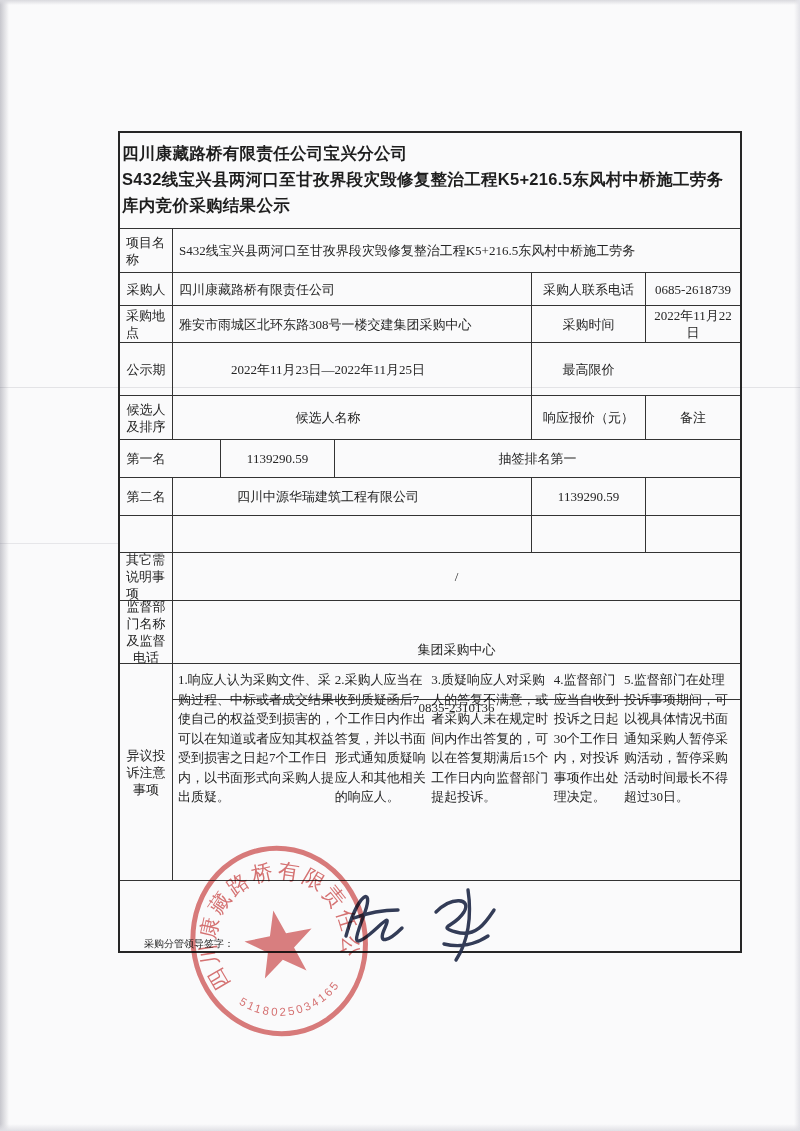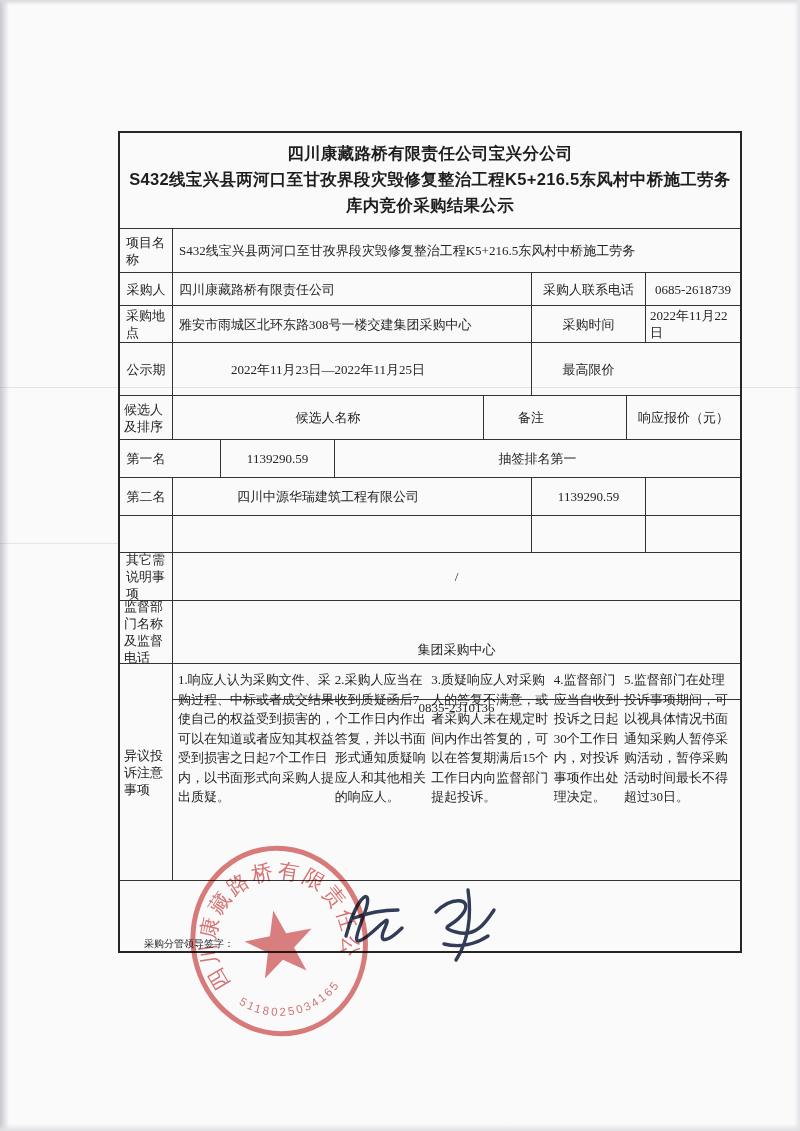--- a/index.html
+++ b/index.html
@@ -28,33 +28,33 @@
 
   
   .tbl {
     position:absolute; left:118px; top:131px; width:624px;
     border:2px solid #262626;
     font-size:13px;
   }
   .row { display:flex; border-top:1.5px solid #333; min-height:0; }
   .row:first-child { border-top:none; }
   .cell { border-left:1.5px solid #333; display:flex; align-items:center;
-          justify-content:center; padding:2px 4px;
+          justify-content:center; text-align:center; padding:2px 4px;
           line-height:17px; overflow:hidden; }
   .cell:first-child { border-left:none; }
   .c-label { width:52px; flex:none; }
   .c-main  { width:311px; flex:none; }
   .c-mid   { width:114px; flex:none;margin-left:48px; }
   .c-last  { flex:1; }
   .c-span  { flex:1; }
   .left-al { justify-content:flex-start; text-align:left; padding-left:6px; }
 
   .title-cell {
     height:95px; display:flex; flex-direction:column; justify-content:center;
-    align-items:center; padding:6px 2px 10px 2px;
+    padding:6px 2px 10px 2px;
     font-family:"Liberation Sans","DejaVu Sans",sans-serif;
     font-weight:700; font-size:16.5px; line-height:26px; color:#1e1e1e;
     letter-spacing:.3px; white-space:nowrap;
   }
 
   .sup-col { flex:1; display:flex; flex-direction:column; }
   .sup-sub { flex:1; display:flex; align-items:center; justify-content:center;margin-top:40px; }
   .sup-sub + .sup-sub { border-top:1.5px solid #333; }
 
   .objection-cell { flex:1; border-left:1.5px solid #333; display:flex;
@@ -113,22 +113,22 @@
 
   <div class="row" style="height:53px">
     <div class="cell c-label">公示期</div>
     <div class="cell c-main">2022年11月23日—2022年11月25日</div>
     <div class="cell c-mid">最高限价</div>
   </div>
 
   <div class="row" style="height:44px">
     <div class="cell c-label">候选人及排序</div>
     <div class="cell c-main">候选人名称</div>
+    <div class="cell c-mid">响应报价（元）</div>
     <div class="cell c-last">备注</div>
-    <div class="cell c-mid">响应报价（元）</div>
   </div>
 
   <div class="row" style="height:38px">
     <div class="cell c-label">第一名</div>
     <div class="cell c-mid">1139290.59</div>
     <div class="cell c-last">抽签排名第一</div>
   </div>
   <div class="row" style="height:38px">
     <div class="cell c-label">第二名</div>
     <div class="cell c-main">四川中源华瑞建筑工程有限公司</div>

